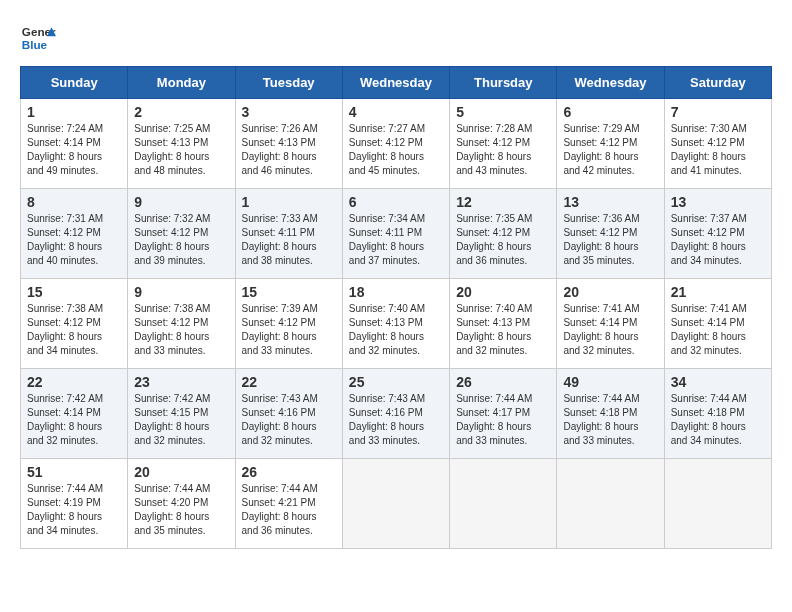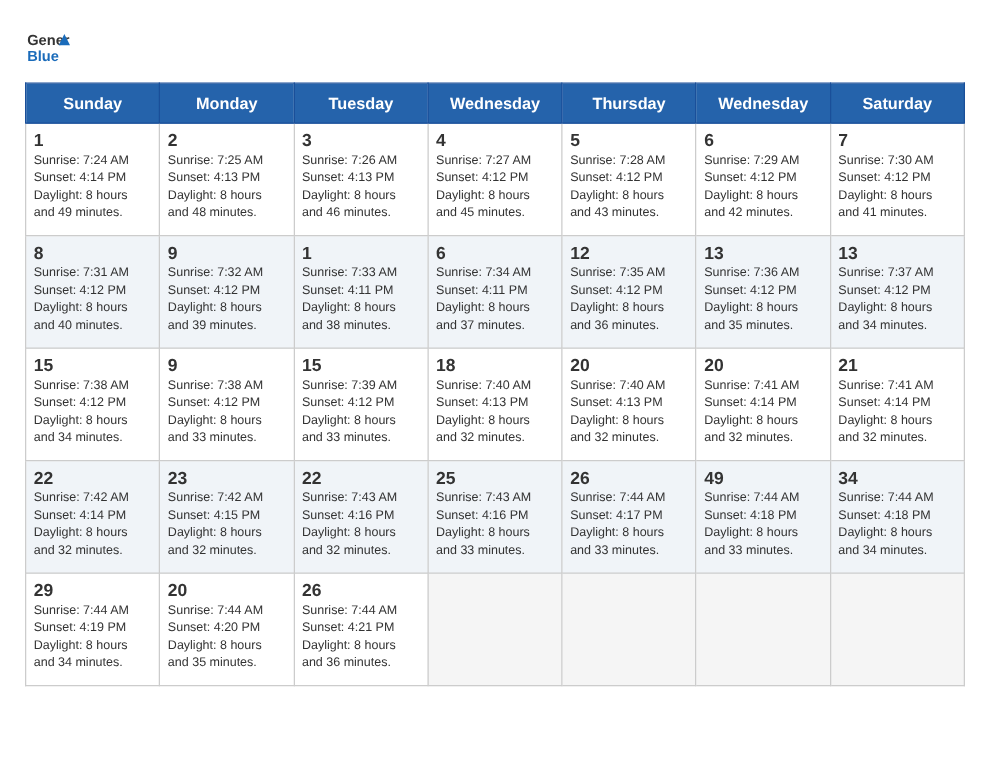--- a/index.html
+++ b/index.html
@@ -229,21 +229,21 @@
           <span class="day-num">49</span>
           <div class="day-info">Sunrise: 7:44 AM<br>Sunset: 4:18 PM<br>Daylight: 8 hours and 33 minutes.</div>
         </td>
         <td>
           <span class="day-num">34</span>
           <div class="day-info">Sunrise: 7:44 AM<br>Sunset: 4:18 PM<br>Daylight: 8 hours and 34 minutes.</div>
         </td>
       </tr>
       <tr>
         <td>
-          <span class="day-num">29</span>
+          <span class="day-num">51</span>
           <div class="day-info">Sunrise: 7:44 AM<br>Sunset: 4:19 PM<br>Daylight: 8 hours and 34 minutes.</div>
         </td>
         <td>
           <span class="day-num">20</span>
           <div class="day-info">Sunrise: 7:44 AM<br>Sunset: 4:20 PM<br>Daylight: 8 hours and 35 minutes.</div>
         </td>
         <td>
           <span class="day-num">26</span>
           <div class="day-info">Sunrise: 7:44 AM<br>Sunset: 4:21 PM<br>Daylight: 8 hours and 36 minutes.</div>
         </td>

